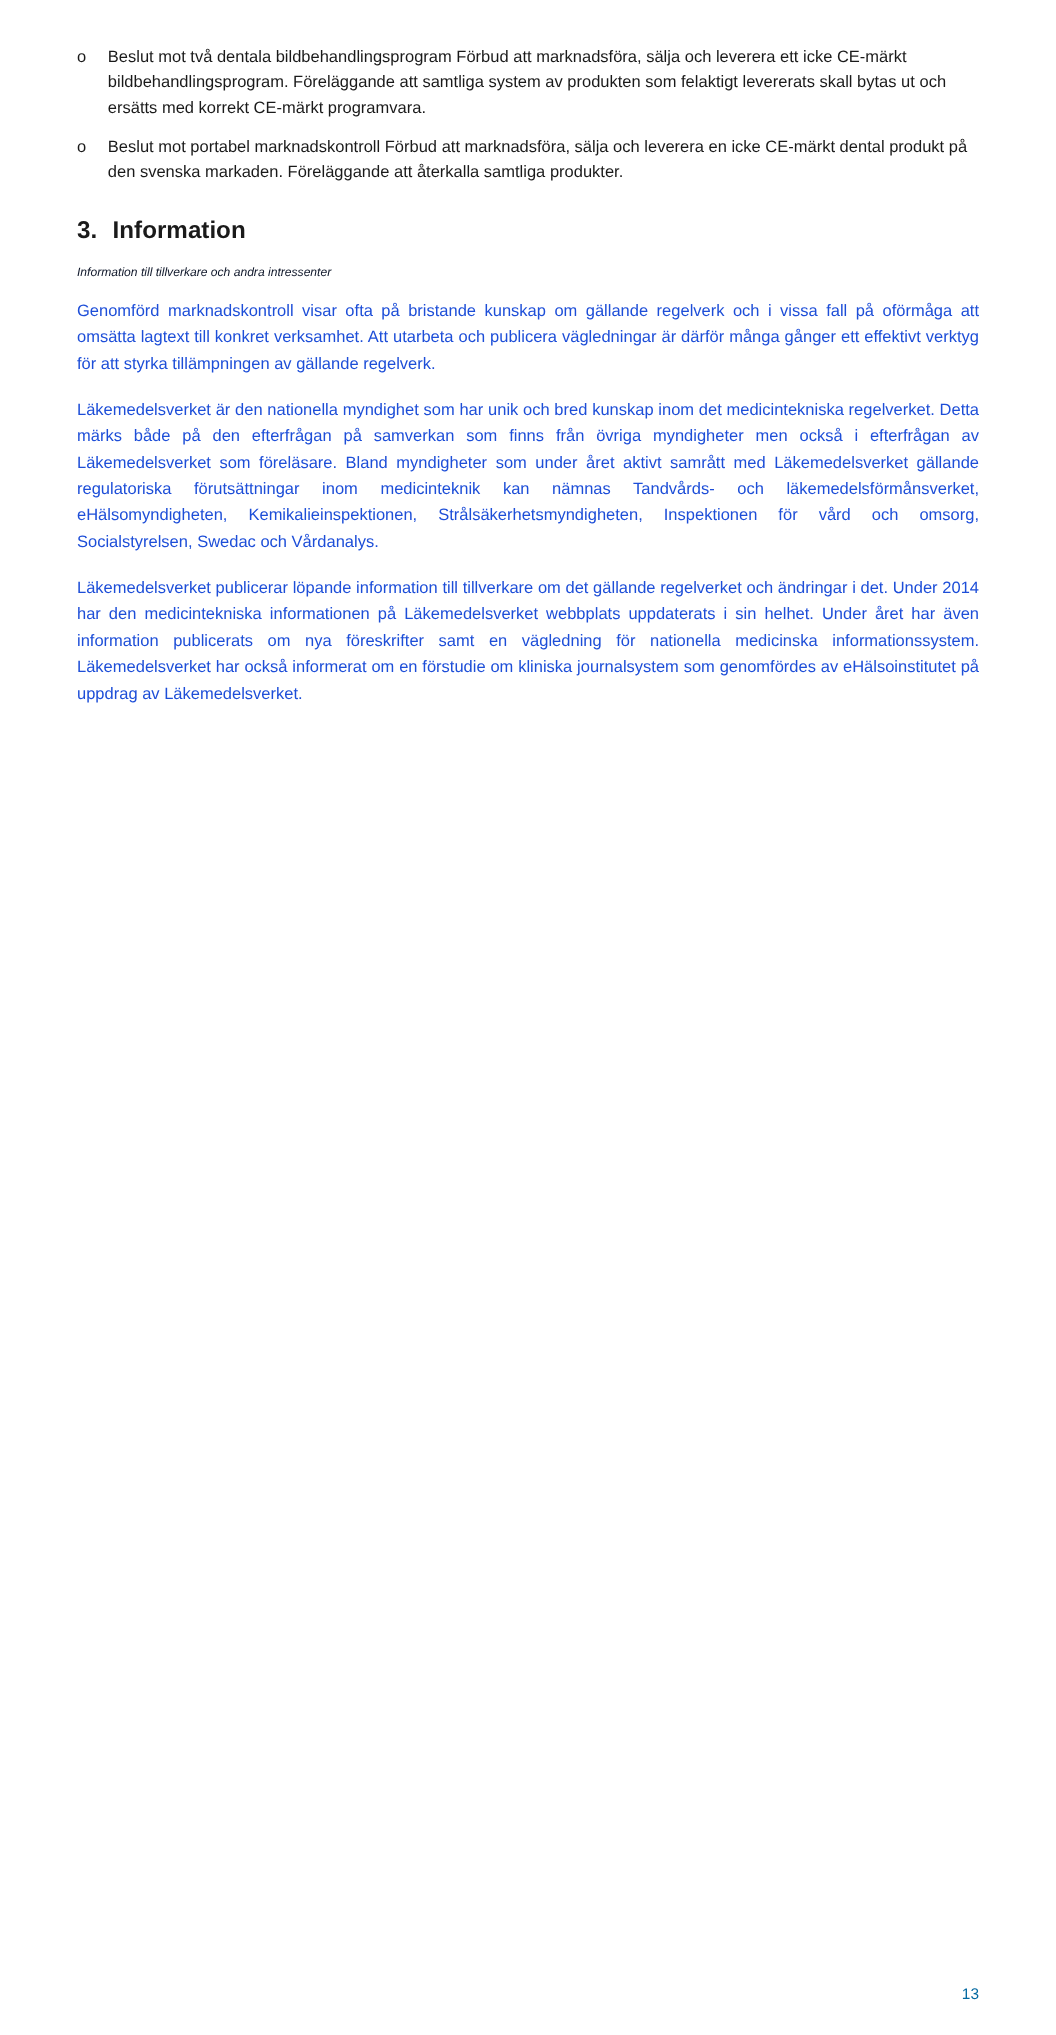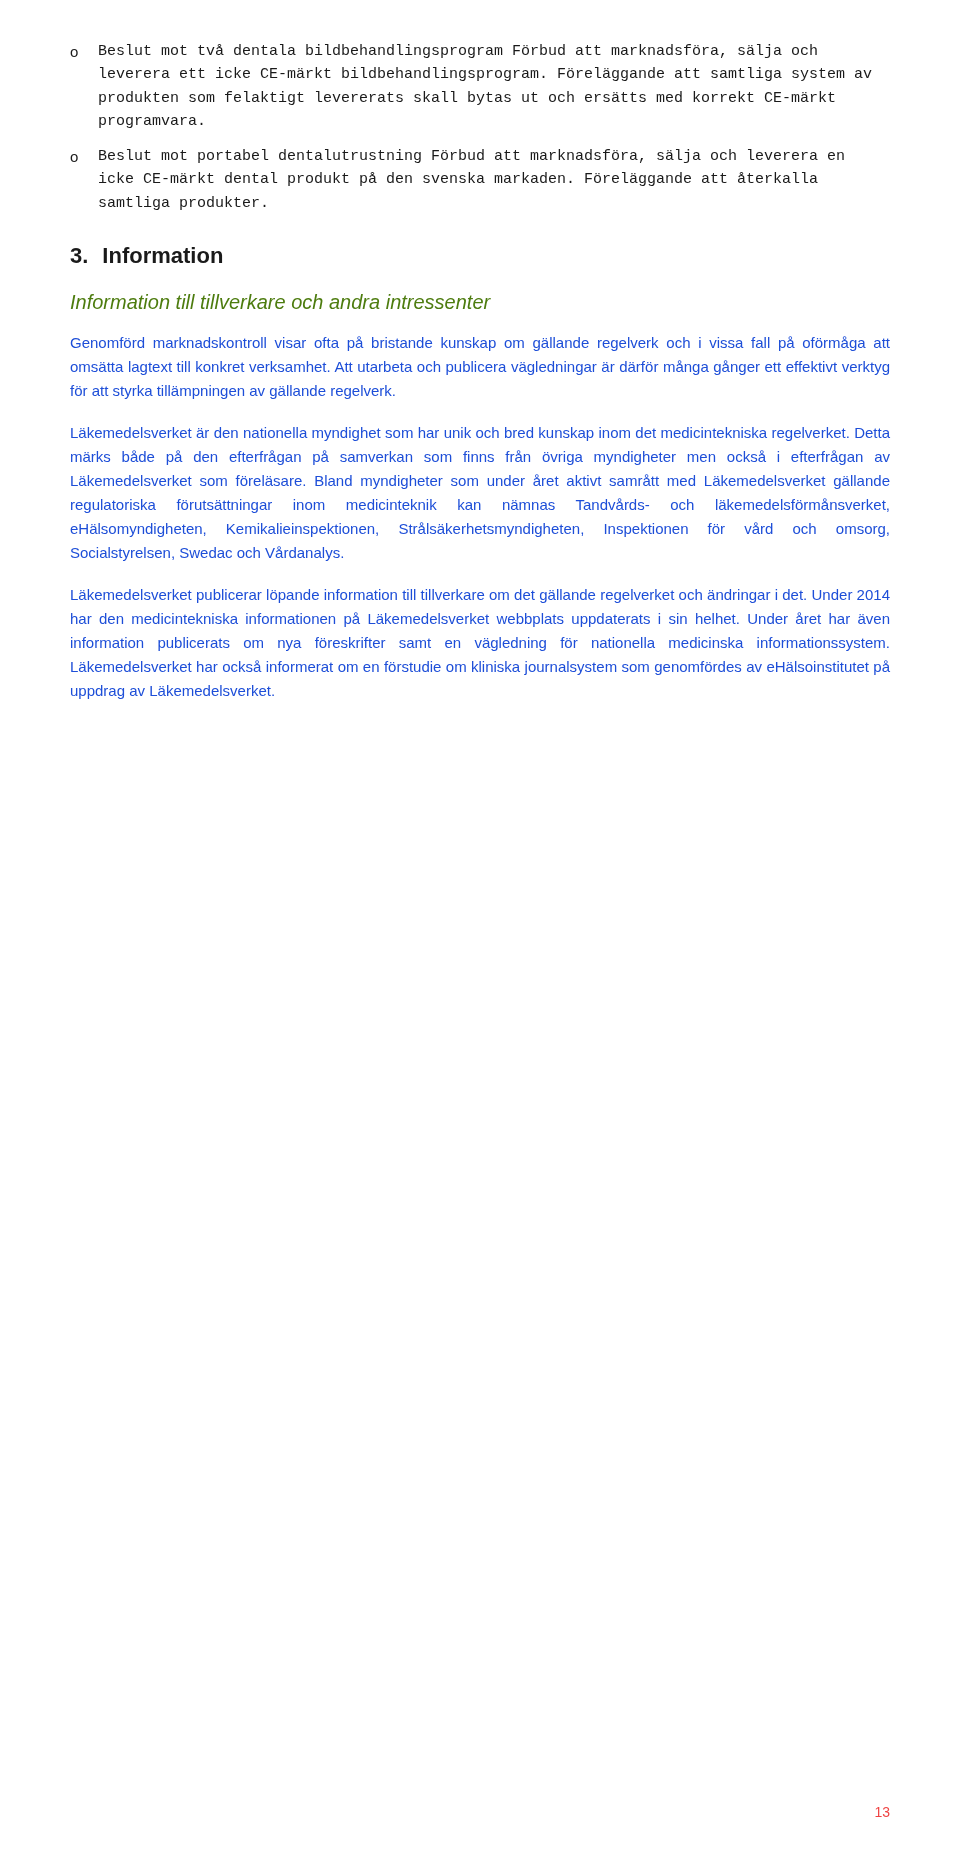--- a/index.html
+++ b/index.html
@@ -40,21 +40,20 @@
     .bullet-marker {
       min-width: 28px;
       font-size: 15px;
       padding-top: 1px;
     }
 
     .bullet-text {
       flex: 1;
       line-height: 1.55;
       font-size: 15px;
-      font-family: Liberation Mono, monospace;
     }
 
     .section-heading {
       display: flex;
       align-items: baseline;
       margin-top: 28px;
       margin-bottom: 18px;
     }
 
     .section-number {
@@ -65,60 +64,60 @@
     }
 
     .section-title {
       font-size: 22px;
       font-weight: bold;
       color: #1a1a1a;
     }
 
     .subsection-title {
       font-style: italic;
-      font-size: 20px;
-      color: #4d7c0f;
+      font-size: 11px;
+      color: #0f172a;
       margin-bottom: 14px;
       line-height: 1.5;
     }
 
     .paragraph {
       font-size: 15px;
       line-height: 1.6;
       color: #1d4ed8;
       margin-bottom: 18px;
       text-align: justify;
     }
 
     .page-number {
       position: absolute;
       bottom: 30px;
       right: 70px;
       font-size: 14px;
-      color: #ef4444;
+      color: #0369a1;
     }
   </style>
 </head>
 <body>
 
 <div class="page">
 
   <div class="bullet-section">
 
     <div class="bullet-item">
       <span class="bullet-marker">o</span>
       <span class="bullet-text">
         Beslut mot två dentala bildbehandlingsprogram Förbud att marknadsföra, sälja och leverera ett icke CE-märkt bildbehandlingsprogram. Föreläggande att samtliga system av produkten som felaktigt levererats skall bytas ut och ersätts med korrekt CE-märkt programvara.
       </span>
     </div>
 
     <div class="bullet-item">
       <span class="bullet-marker">o</span>
       <span class="bullet-text">
-        Beslut mot portabel dentalutrustning Förbud att marknadsföra, sälja och leverera en icke CE-märkt dental produkt på den svenska markaden. Föreläggande att återkalla samtliga produkter.
+        Beslut mot portabel marknadskontroll Förbud att marknadsföra, sälja och leverera en icke CE-märkt dental produkt på den svenska markaden. Föreläggande att återkalla samtliga produkter.
       </span>
     </div>
 
   </div>
 
   <div class="section-heading">
     <span class="section-number">3.</span>
     <span class="section-title">Information</span>
   </div>
 

